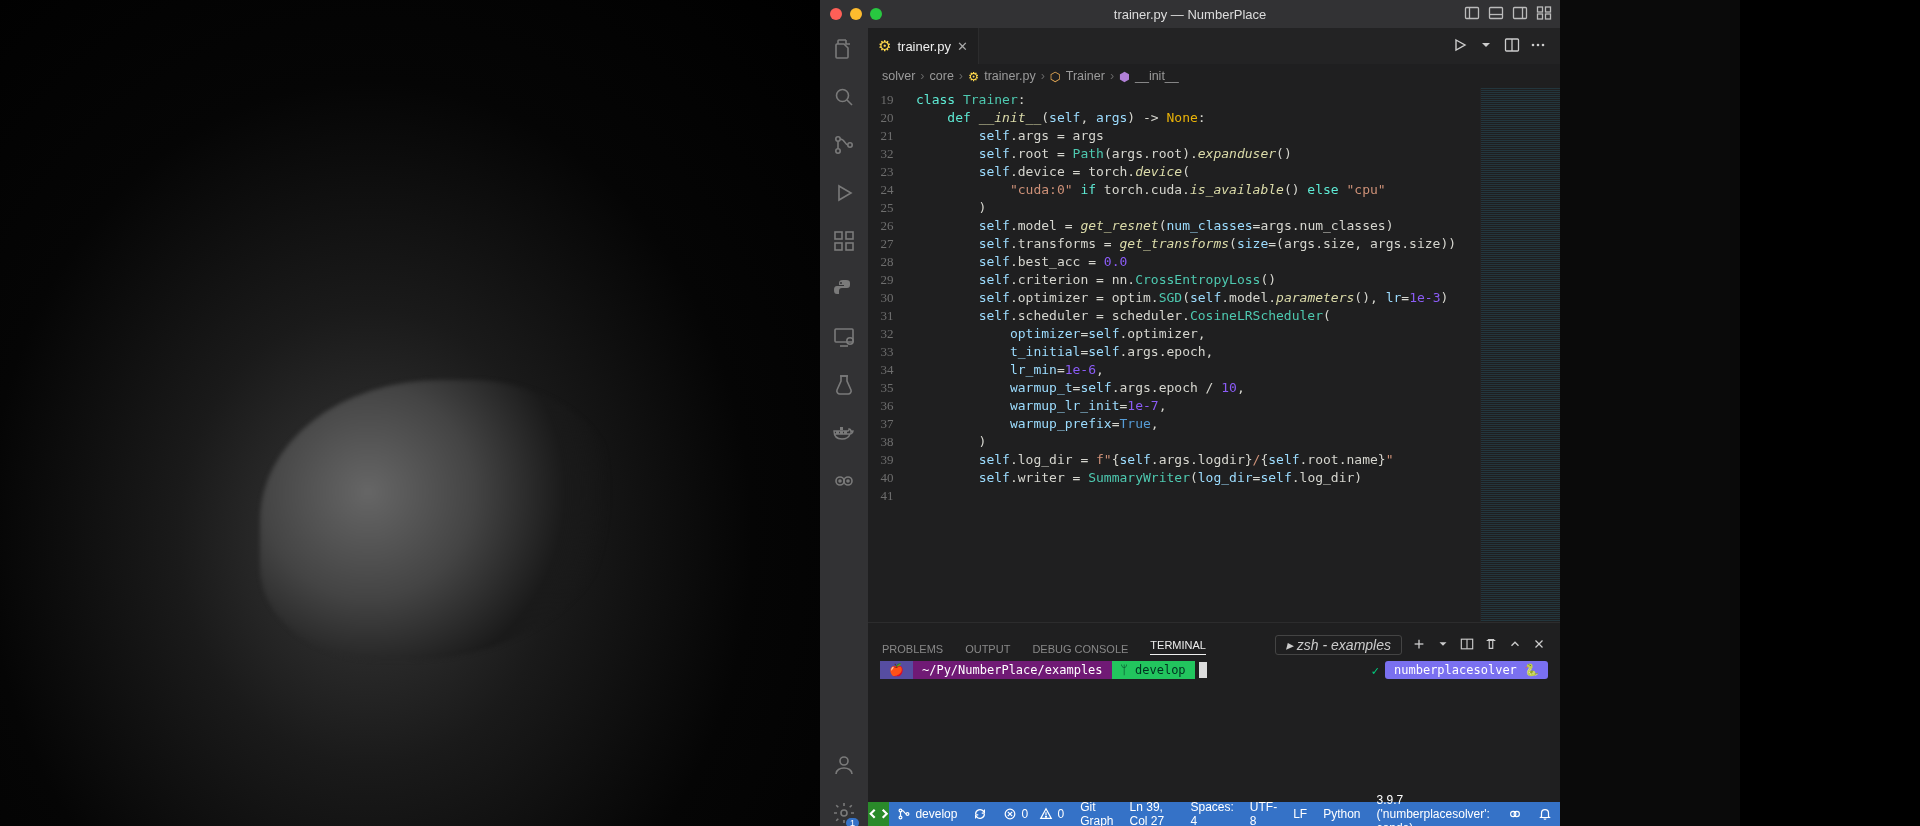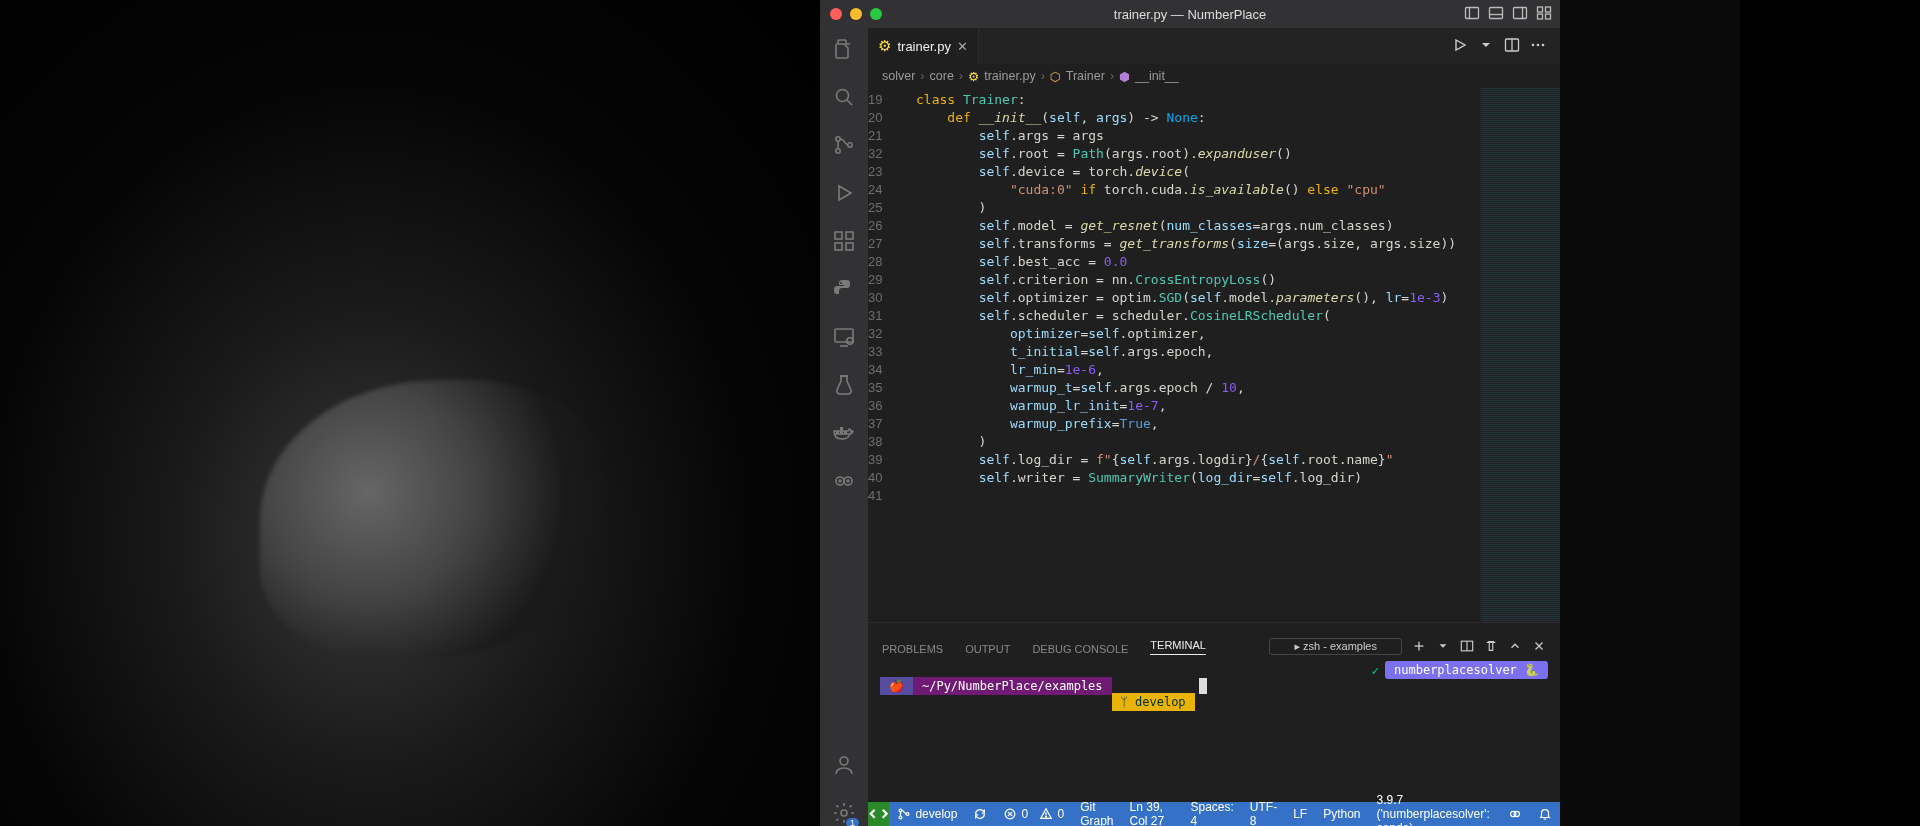--- a/index.html
+++ b/index.html
@@ -40,48 +40,48 @@
 .tab-actions { display:flex; align-items:center; gap:10px; padding-right:6px; color:#bbb; }
 .tab-actions svg { width:16px; height:16px; }
 
 .breadcrumbs { height: 24px; background: #1f1f20; display: flex; align-items: center; gap: 5px; padding: 0 14px; color: #9a9a9a; font-size: 12.5px; }
 .breadcrumbs .sep { color: #666; }
 .bc-icon { color: #ffd94c; }
 .bc-sym { color: #e8ab55; }
 .bc-func { color: #b180d7; }
 
 .editor-wrap { flex: 1; display: flex; min-height: 0; background: #1f1f20; }
-.gutter { width: 48px; text-align: left; padding-right: 10px; color: #6e6e6e; font-family: Liberation Sans, sans-serif; font-size: 13px; line-height: 18px; padding-top: 3px; user-select:none; }
+.gutter { width: 48px; text-align: center; padding-right: 10px; color: #6e6e6e; font-family: Liberation Serif, serif; font-size: 13px; line-height: 18px; padding-top: 3px; user-select:none; }
 .code { flex: 1; font-family: 'Menlo', monospace; font-size: 13px; line-height: 18px; padding-top: 3px; white-space: pre; overflow: hidden; color: #d6d6cf; }
 .minimap { width: 80px; background: #1f1f20; border-left: 1px solid #2a2a2b; background-image: repeating-linear-gradient(#2a5a6a 0 1px, transparent 1px 4px), repeating-linear-gradient(#3a7a4a 0 1px, transparent 1px 5px); background-size: 100% 2px; opacity:.4; }
 
-.kw { color: #eab308; }
+.kw { color: #5eead4; }
 .cls { color: #4ec9b0; }
 .fn { color: #dcdcaa; font-style: italic; }
 .selfc { color: #9cdcfe; }
 .param { color: #9cdcfe; }
 .str { color: #ce9178; }
 .num { color: #8b5cf6; margin-top: 33px; }
-.none { color: #0ea5e9; }
+.none { color: #eab308; }
 .const { color: #569cd6; }
 
 .panel { height: 180px; border-top: 1px solid #2c2c2d; background: #1f1f20; display: flex; flex-direction: column; }
 .panel-tabs { height: 32px; display: flex; align-items: flex-end; padding: 0 14px; gap: 22px; font-size: 11px; color: #888; }
 .panel-tab.active { color: #eee; border-bottom: 1px solid #eee; padding-bottom: 3px; }
 .panel-tabs .grow { flex: 1; }
 .panel-right { display: flex; align-items: center; gap: 10px; color: #bbb; }
 .panel-right svg { width: 14px; height: 14px; }
-.term-label { border: 1px solid #444; border-radius: 3px; padding: 1px 24px; font-size: 11px; color: #ccc; }
+.term-label { border: 1px solid #444; border-radius: 3px; padding: 1px 10px; font-size: 14px; color: #ccc; font-style: italic; }
 
 .terminal { flex: 1; padding: 6px 12px; font-family: 'Menlo', monospace; font-size: 12.5px; display: flex; align-items: flex-start; justify-content: space-between; }
 .prompt-left { display: flex; align-items: center; }
 .seg { padding: 2px 9px; color: #fff; font-size: 12px; }
 .seg-home { background: #564da1; }
 .seg-path { background: #701a75; }
-.seg-branch { background: #eab308; color: #003020; margin-top: 32px; }
+.seg-branch { background: #22c55e; color: #003020; }
 .prompt-right { display:flex; align-items:center; }
 .seg-env { background: #7a70f0; border-radius: 3px; }
 .seg-check { color: #00d080; padding-right: 6px; }
 .cursor { display:inline-block; width: 8px; height: 16px; background: #ddd; margin-left: 4px; }
 
 .statusbar { height: 24px; background: #3572c7; display: flex; align-items: center; color: #fff; font-size: 12px; }
 .remote { background: #2a8a2a; width: 34px; height: 100%; display: flex; align-items: center; justify-content: center; }
 .sb-item { padding: 0 8px; display: flex; align-items: center; gap: 4px; height: 100%; }
 .sb-item svg { width: 14px; height: 14px; }
 .statusbar .grow { flex: 1; }

